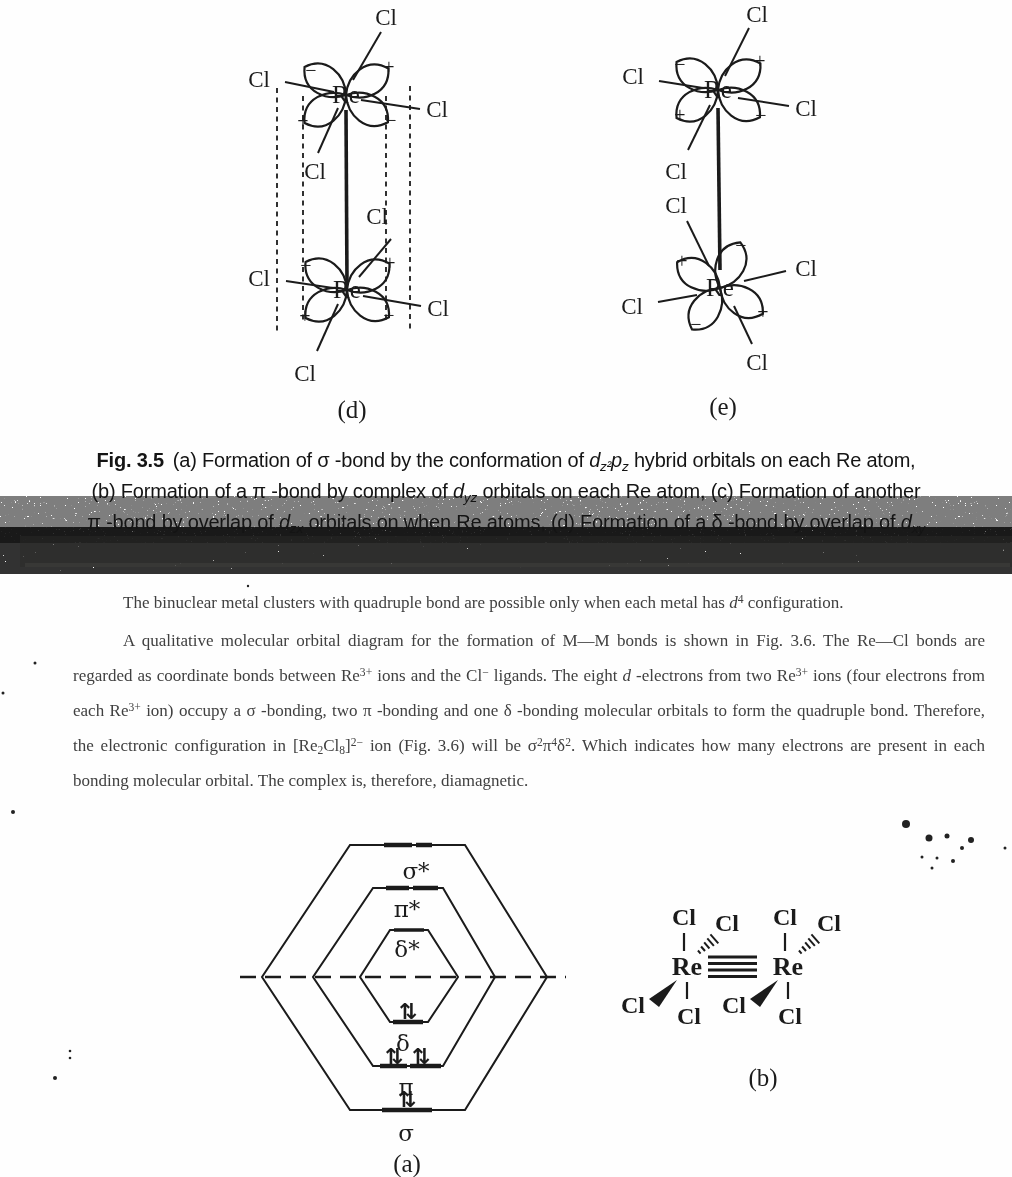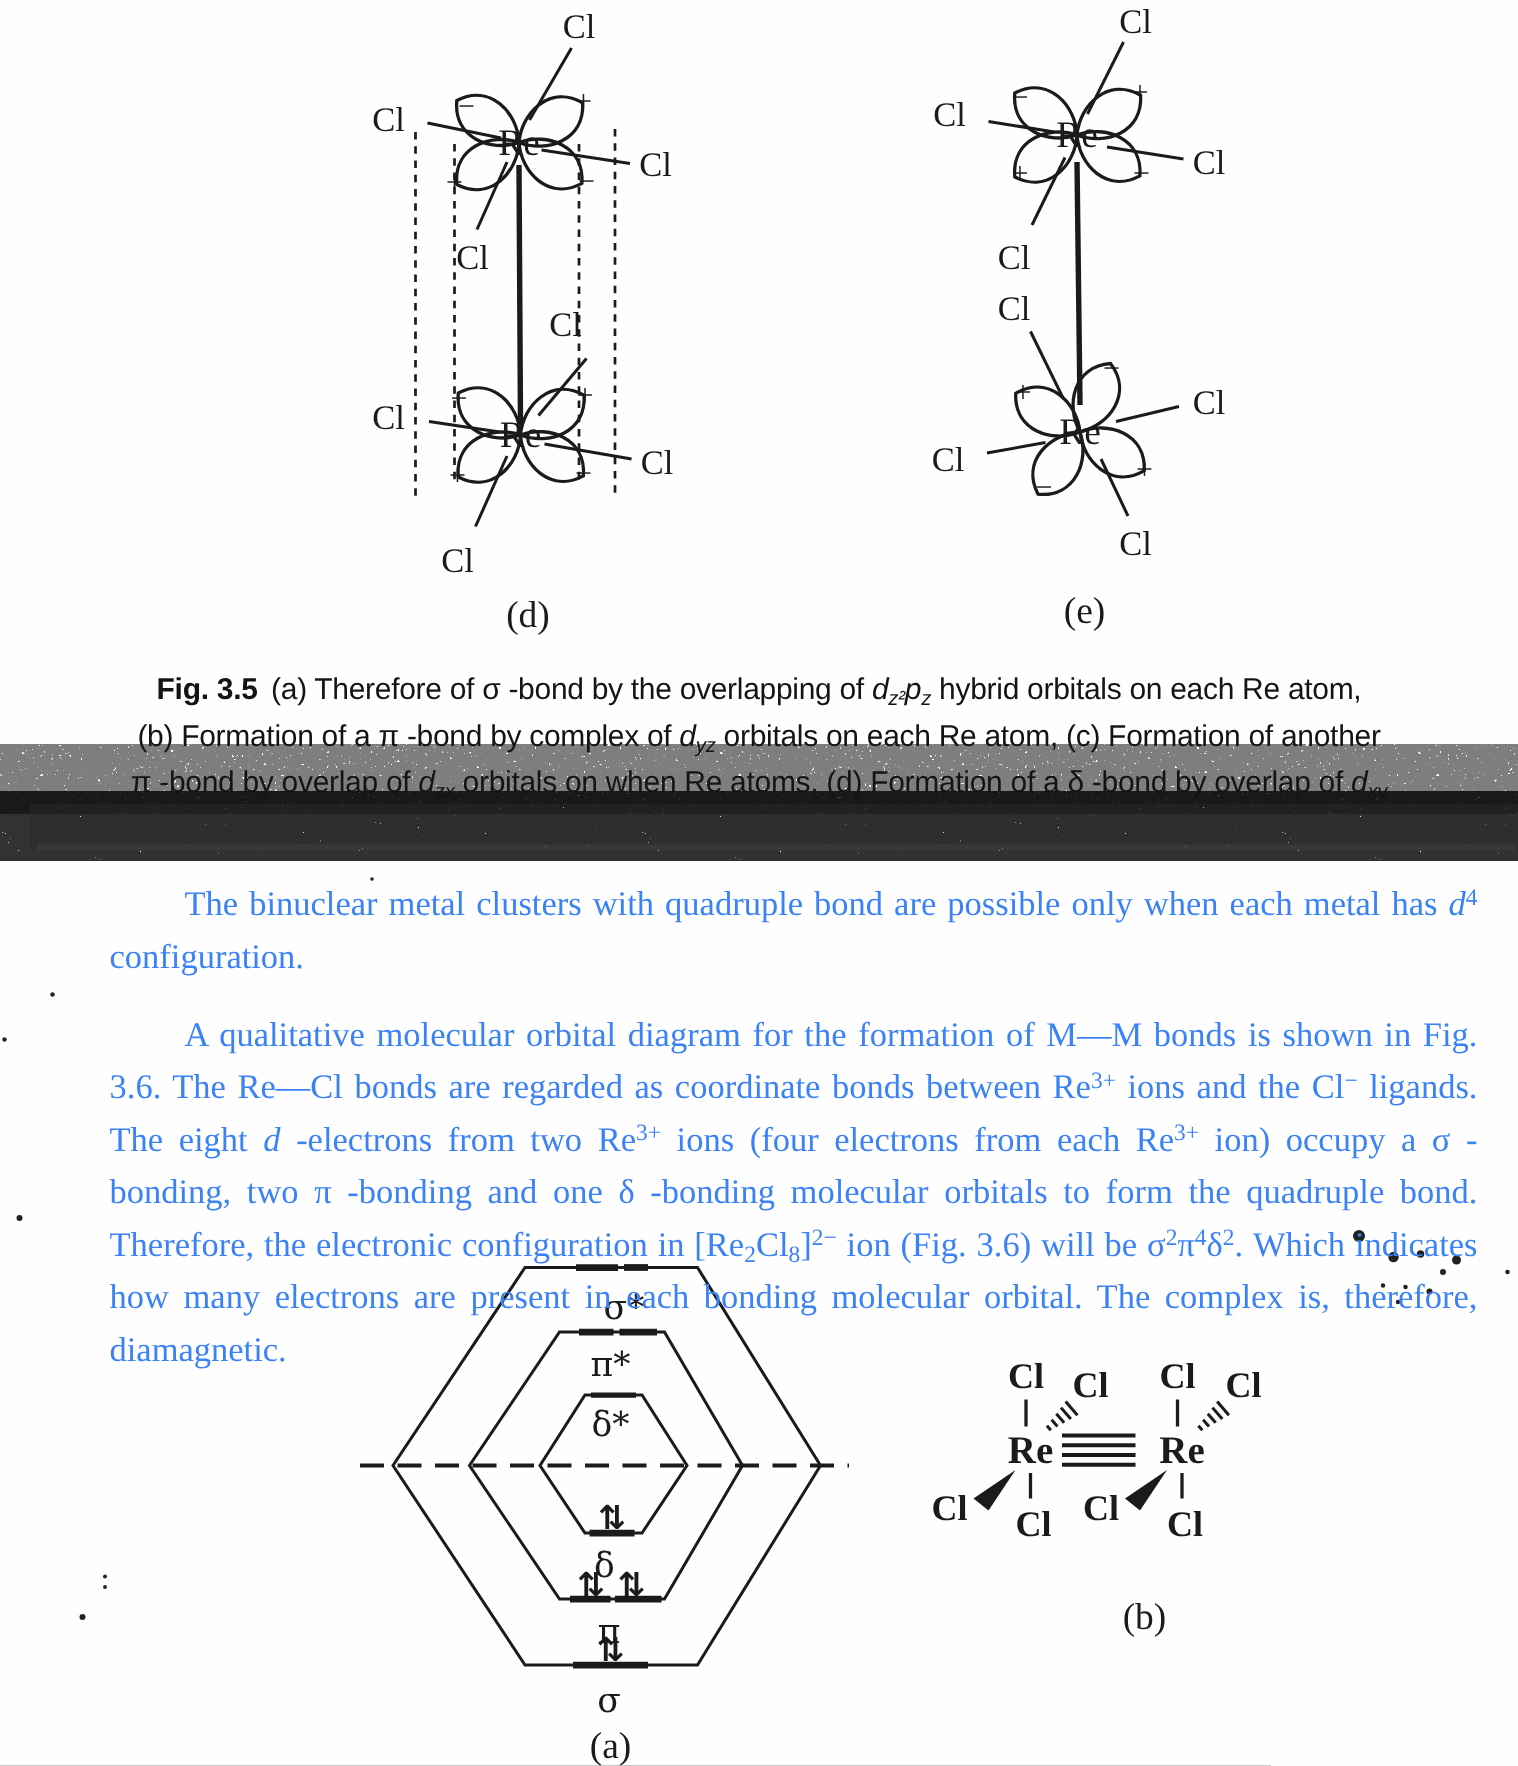--- a/index.html
+++ b/index.html
@@ -18,24 +18,24 @@
   .caption{
     position:absolute;left:55px;top:445px;width:902px;z-index:3;
     font-family:"Liberation Sans", sans-serif;
     font-size:20px;line-height:31px;letter-spacing:-0.2px;
     text-align:center;color:#141414;
   }
   .cap-fig-label{font-weight:700;margin-right:9px;margin-top:29px;}
 
   .bodytext{
     position:absolute;left:73px;top:585px;width:912px;z-index:3;
-    font-size:23px;line-height:35px;text-align:justify;color:#3b82f6;
+    font-size:17px;line-height:35px;text-align:justify;color:#404040;
   }
   .bodytext p{margin:0;text-indent:50px;}
-  .bodytext p + p{margin-top:17px;}
+  .bodytext p + p{margin-top:3px;}
   .seg-i{font-style:italic;}
   .seg-sup{font-size:68%;position:relative;top:-0.45em;line-height:0;}
   .seg-sub{font-size:68%;position:relative;top:0.28em;line-height:0;}
 
   .svg-serif{font-family:"Liberation Serif", serif;}
   .svg-sans{font-family:"DejaVu Sans", sans-serif;}
   text{fill:#1b1b1b;}
   .stroke{stroke:#1b1b1b;fill:none;}
 </style>
 </head>
@@ -181,21 +181,21 @@
       <text x="632" y="314">Cl</text>
       <text x="806" y="276">Cl</text>
       <text x="757" y="370">Cl</text>
     </g>
     <text x="718" y="98" class="svg-serif" font-size="25" text-anchor="middle">Re</text>
     <text x="720" y="296" class="svg-serif" font-size="25" text-anchor="middle">Re</text>
     <text x="723" y="415" class="svg-serif" font-size="25" text-anchor="middle">(e)</text>
   </svg>
 
   <div class="caption">
-    <div class="cap-line"><span class="cap-fig-label">Fig. 3.5</span><span><span>(a) Therefore of σ -bond by the overlapping of </span><span class="seg-i">d</span><span class="seg-i seg-sub">z²</span><span class="seg-i">p</span><span class="seg-i seg-sub">z</span><span> hybrid orbitals on each Re atom,</span></span></div>
+    <div class="cap-line"><span class="cap-fig-label">Fig. 3.5</span><span><span>(a) Formation of σ -bond by the conformation of </span><span class="seg-i">d</span><span class="seg-i seg-sub">z²</span><span class="seg-i">p</span><span class="seg-i seg-sub">z</span><span> hybrid orbitals on each Re atom,</span></span></div>
     <div class="cap-line"><span>(b) Formation of a π -bond by complex of </span><span class="seg-i">d</span><span class="seg-i seg-sub">yz</span><span> orbitals on each Re atom, (c) Formation of another</span></div>
     <div class="cap-line"><span>π -bond by overlap of </span><span class="seg-i">d</span><span class="seg-i seg-sub">zx</span><span> orbitals on when Re atoms, (d) Formation of a δ -bond by overlap of </span><span class="seg-i">d</span><span class="seg-i seg-sub">xy</span></div>
   </div>
 
   <div class="bodytext">
     <p><span>The binuclear metal clusters with quadruple bond are possible only when each metal has </span><span class="seg-i">d</span><span class="seg-sup">4</span><span> configuration.</span></p>
     <p><span>A qualitative molecular orbital diagram for the formation of M—M bonds is shown in Fig. 3.6. The Re—Cl bonds are regarded as coordinate bonds between Re</span><span class="seg-sup">3+</span><span> ions and the Cl</span><span class="seg-sup">−</span><span> ligands. The eight </span><span class="seg-i">d</span><span> -electrons from two Re</span><span class="seg-sup">3+</span><span> ions (four electrons from each Re</span><span class="seg-sup">3+</span><span> ion) occupy a σ -bonding, two π -bonding and one δ -bonding molecular orbitals to form the quadruple bond. Therefore, the electronic configuration in [Re</span><span class="seg-sub">2</span><span>Cl</span><span class="seg-sub">8</span><span>]</span><span class="seg-sup">2−</span><span> ion (Fig. 3.6) will be σ</span><span class="seg-sup">2</span><span>π</span><span class="seg-sup">4</span><span>δ</span><span class="seg-sup">2</span><span>. Which indicates how many electrons are present in each bonding molecular orbital. The complex is, therefore, diamagnetic.</span></p>
   </div>
 
   <svg id="fig-a" width="360" height="341" viewBox="225 836 360 341">

